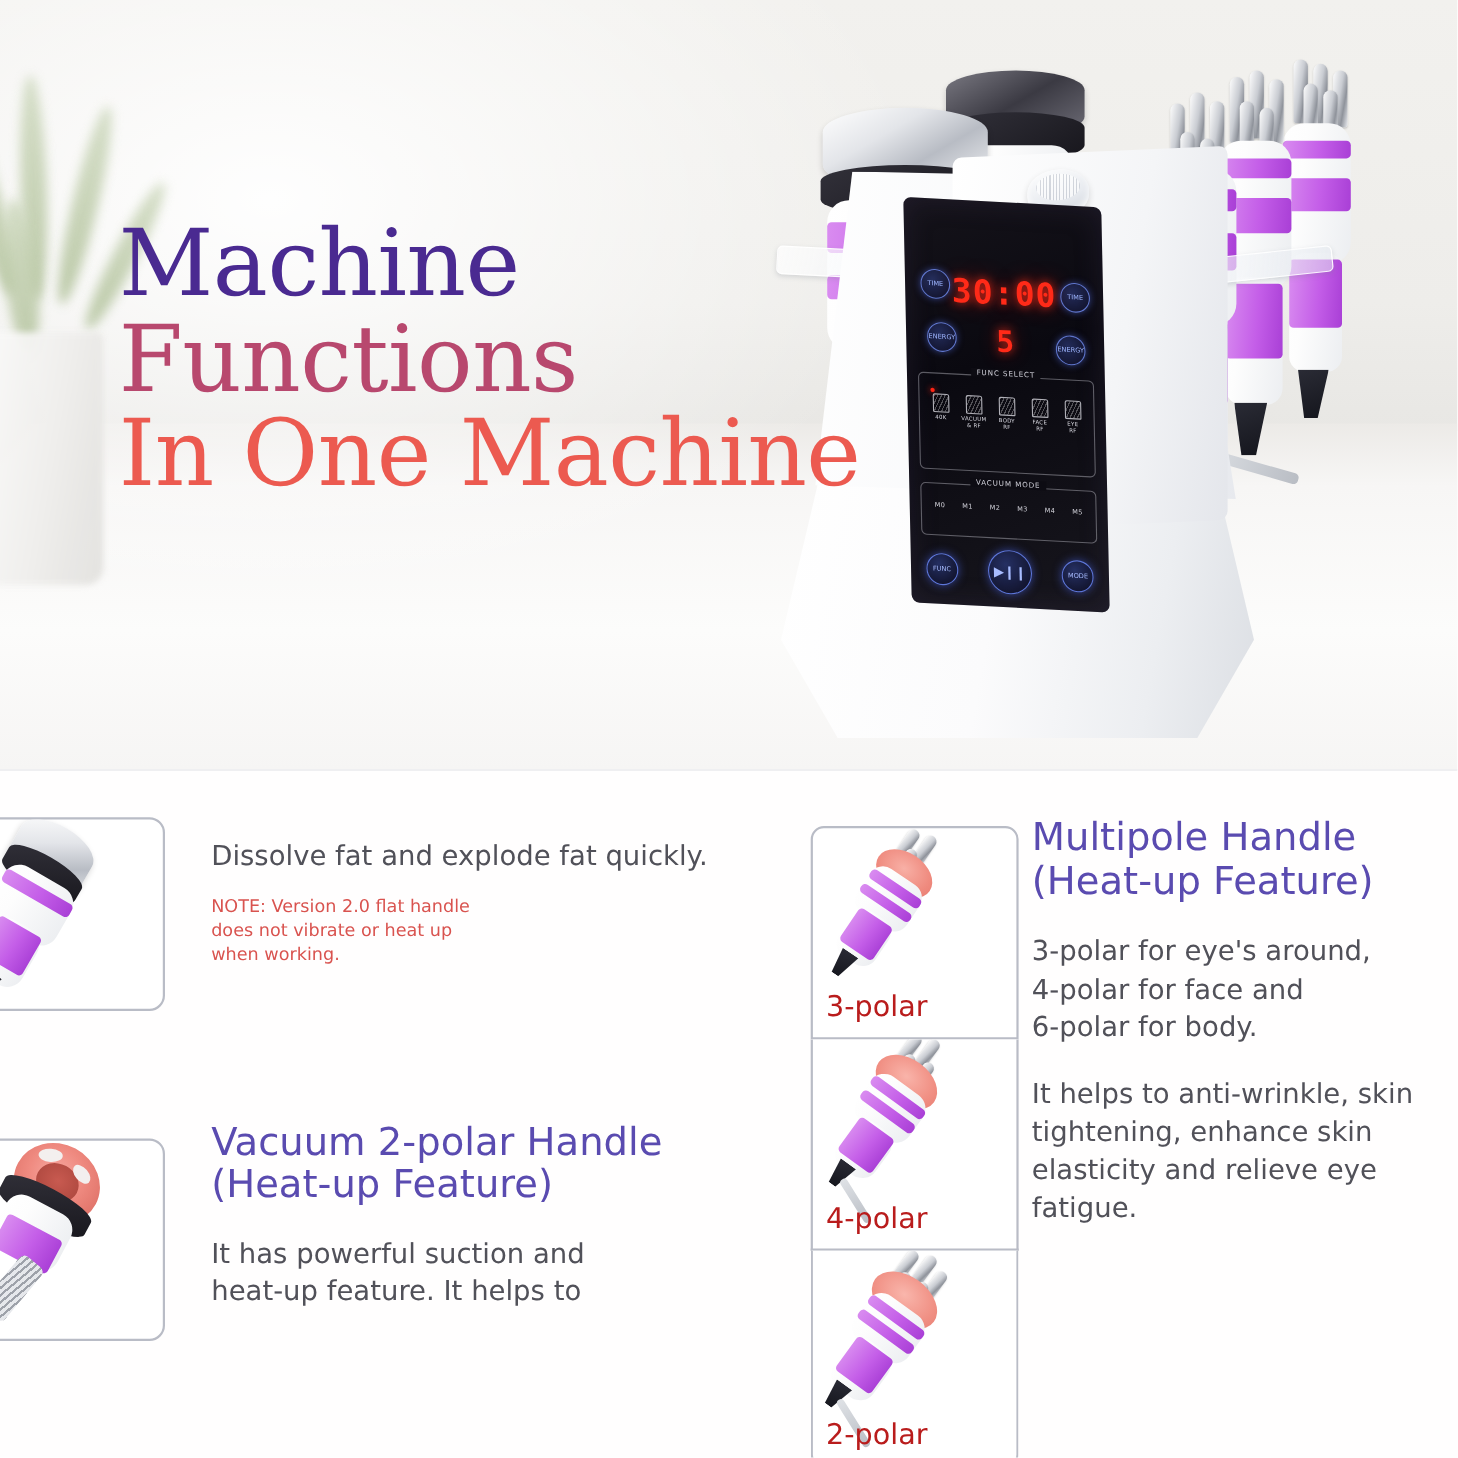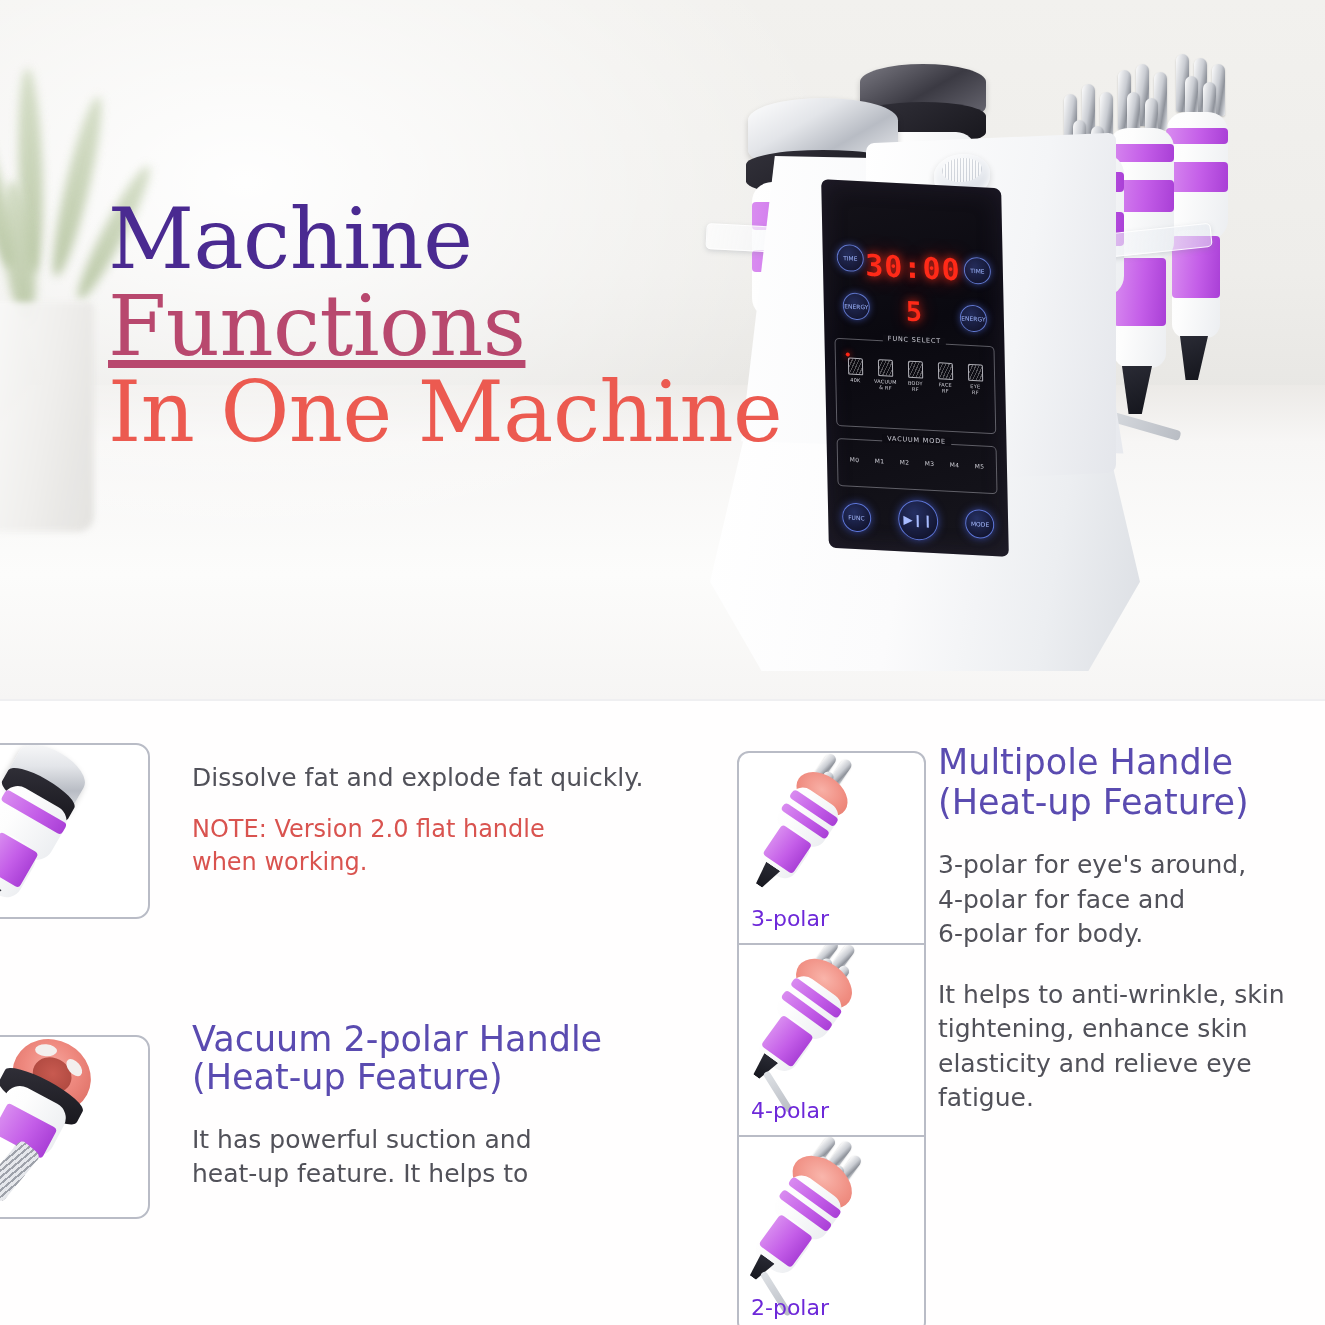--- a/index.html
+++ b/index.html
@@ -97,46 +97,46 @@
   .pole{position:absolute;width:13px;border-radius:7px 7px 3px 3px;
         background:linear-gradient(100deg,#fdfdfd,#c9ccd2 45%,#8f939b 70%,#e8eaee 100%);
         box-shadow:0 1px 2px rgba(0,0,0,.2);}
   .cord{position:absolute;background:linear-gradient(95deg,#dfe2e6,#b9bdc4);border-radius:4px;}
 
   
   .hero-text{position:absolute;left:108px;top:196px;z-index:6;}
   .hl{font-family:"DejaVu Serif","Liberation Serif",serif;font-size:84px;line-height:1.03;
       letter-spacing:-.5px;margin:0;white-space:nowrap;}
   .hl1{color:#4a2a91;}
-  .hl2{color:#b8486e;text-decoration:underline;}
+  .hl2{color:#b8486e;}
   .hl3{color:#ec5a50;}
 
   .divider{position:absolute;left:0;top:699px;width:100%;height:2px;background:#efeff1;}
 
   
   .bottom{position:absolute;left:0;top:701px;width:1325px;height:624px;background:#fffefe;}
 
   .thumb{position:absolute;border:2px solid #b9bcc6;border-radius:14px;background:#fff;overflow:hidden;}
   .thumb-l1{left:-36px;top:42px;width:182px;height:172px;}
   .thumb-l2{left:-36px;top:334px;width:182px;height:180px;}
 
   .col-title{font-size:35px;color:#5a4bb0;line-height:1.08;margin:0;white-space:nowrap;}
   .col-sub{font-size:25px;color:#515159;line-height:1.36;margin:0;}
-  .col-note{font-size:24px;color:#d9534f;line-height:1.36;margin:0;}
+  .col-note{font-size:16px;color:#d9534f;line-height:1.36;margin:0;}
 
   .sec-l1{position:absolute;left:192px;top:48px;width:545px;}
   .sec-l2{position:absolute;left:192px;top:320px;width:545px;}
 
   
   .mid{position:absolute;left:737px;top:50px;width:185px;}
   .mid-box{position:relative;width:185px;height:190px;border:2px solid #b9bcc6;background:#fff;overflow:hidden;}
   .mid-box.first{border-radius:12px 12px 0 0;}
   .mid-box.mid2{border-top:none;}
   .mid-box.last{border-radius:0 0 12px 12px;border-top:none;height:195px;}
-  .mid-label{position:absolute;left:12px;bottom:12px;font-size:22px;color:#6d28d9;}
+  .mid-label{position:absolute;left:12px;bottom:12px;font-size:26px;color:#b91c1c;}
 
   .sec-r{position:absolute;left:938px;top:42px;width:420px;}
   .r-title{font-size:35px;color:#5a4bb0;line-height:1.13;margin:0;white-space:nowrap;}
   .r-body{font-size:25px;color:#515159;line-height:1.38;margin:0;}
   .gap18{height:18px;}
   .gap26{height:26px;}
   .gap12{height:12px;}
 </style>
 </head>
 <body>
@@ -345,20 +345,21 @@
         <div style="position:absolute;left:42px;top:112px;width:26px;height:62px;border-radius:6px;transform:rotate(12deg);
              background:repeating-linear-gradient(100deg,#9ea2aa 0 2px,#e6e8ec 2px 5px);"></div>
       </div>
     </div>
 
     <div class="sec-l1">
       <div class="gap12"></div>
       <div class="col-sub">Dissolve fat and explode fat quickly.</div>
       <div class="gap18"></div>
       <div class="col-note">NOTE: Version 2.0 flat handle</div>
+      <div class="col-note">does not vibrate or heat up</div>
       <div class="col-note">when working.</div>
     </div>
 
     <div class="sec-l2">
       <div class="col-title">Vacuum 2-polar Handle</div>
       <div class="col-title">(Heat-up Feature)</div>
       <div class="gap26"></div>
       <div class="col-sub">It has powerful suction and</div>
       <div class="col-sub">heat-up feature. It helps to</div>
     </div>

